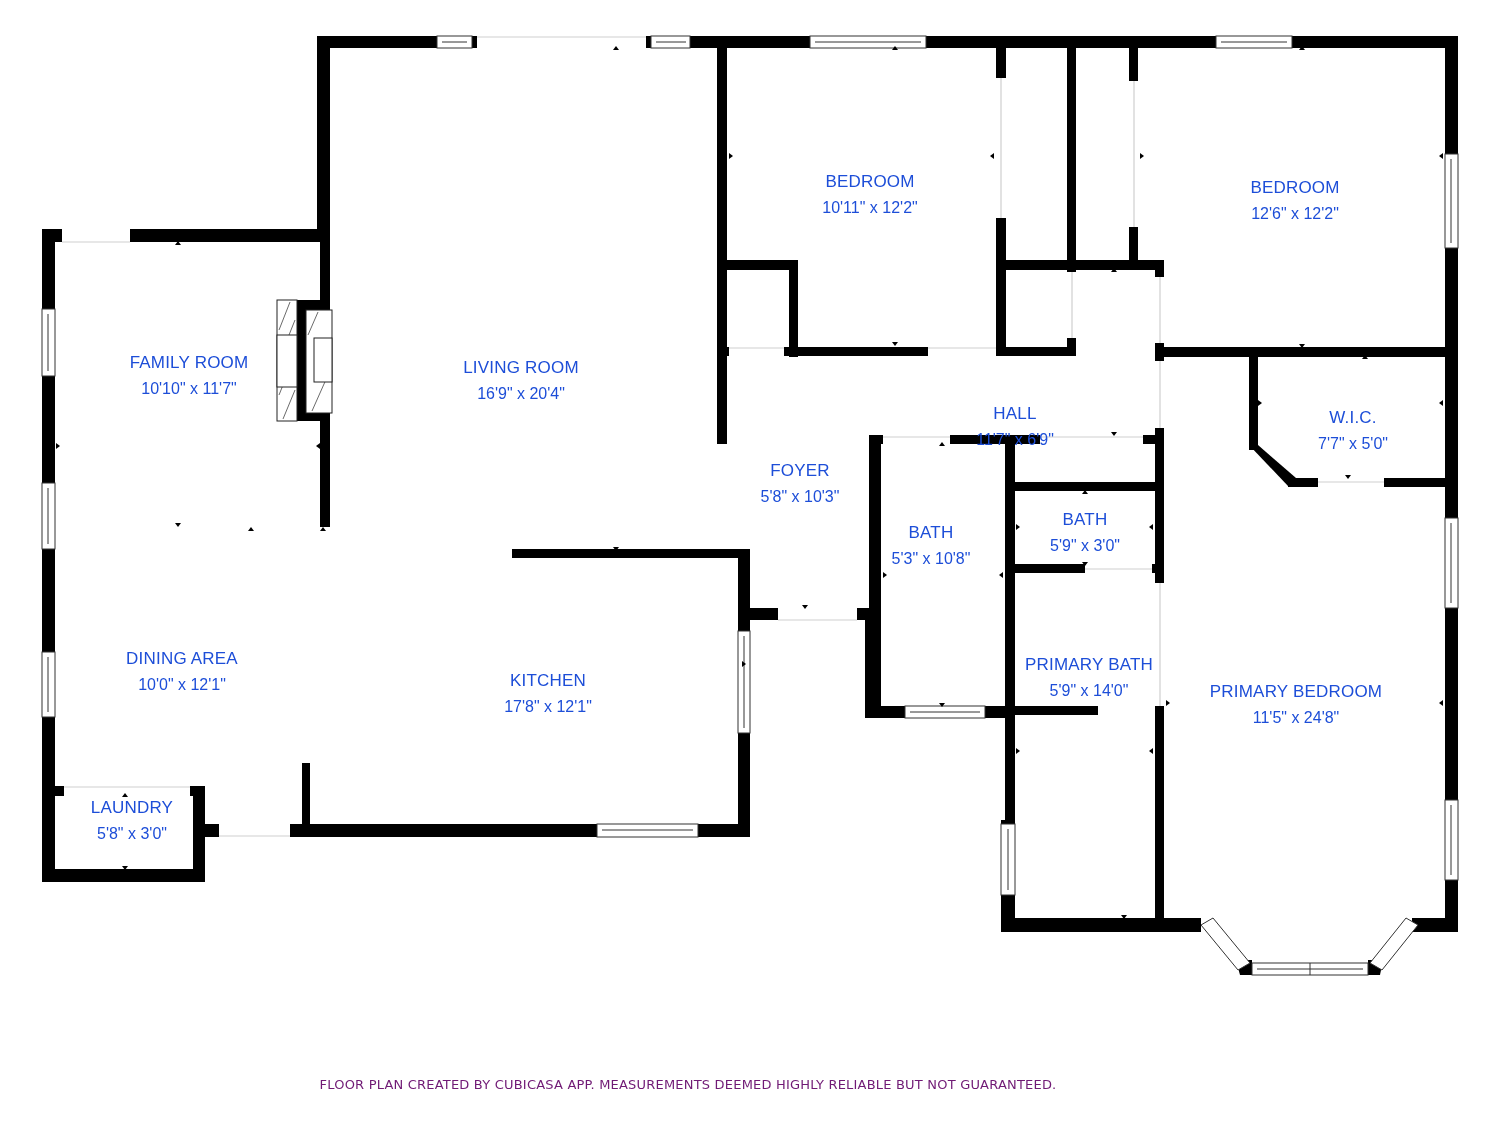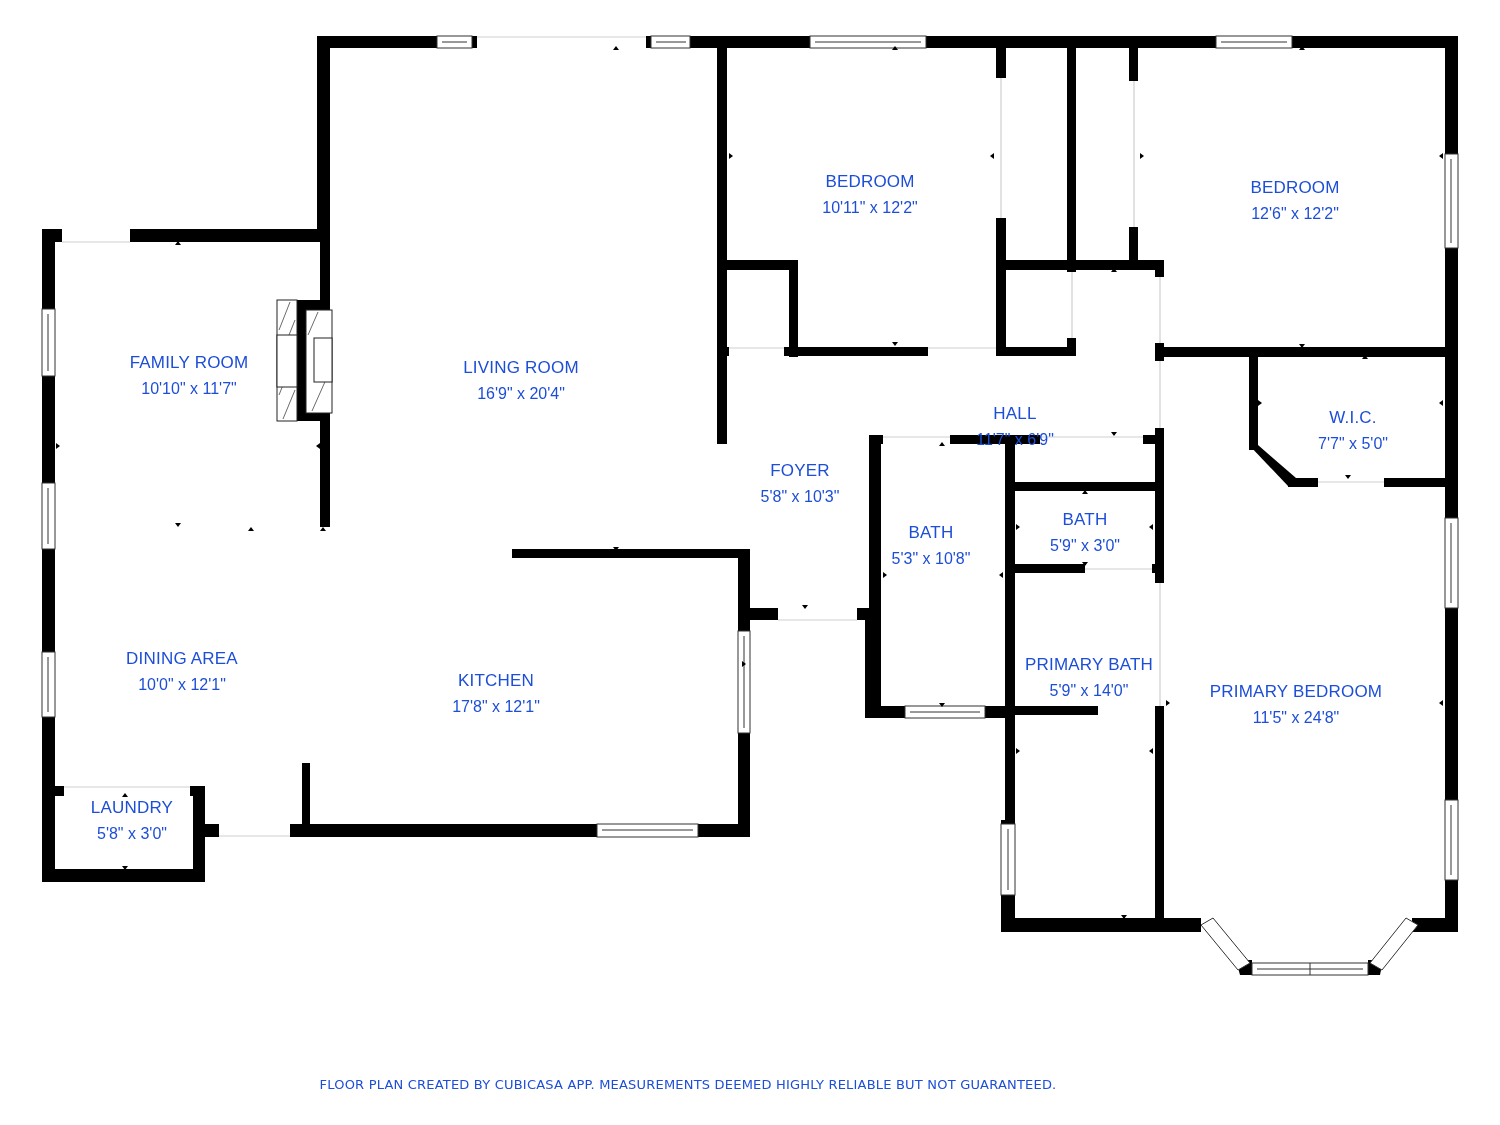--- a/index.html
+++ b/index.html
@@ -8,21 +8,21 @@
     .wall { fill: #000000; }
     .win { fill: #ffffff; stroke: #333333; stroke-width: 1; }
     .win-line { stroke: #333333; stroke-width: 1; }
     .door { stroke: #cfcfcf; stroke-width: 1.2; fill: none; }
     .tick { fill: #000000; }
     .hatch { fill: #ffffff; stroke: #222222; stroke-width: 1; }
     .hatch-line { stroke: #444444; stroke-width: 0.8; }
     .room-label { position: absolute; transform: translate(-50%, 0); text-align: center; color: #1d4ed8; font-family: "Liberation Sans", sans-serif; white-space: nowrap; line-height: 26px; }
     .room-name { font-size: 17px; display: block; letter-spacing: 0.2px; }
     .room-dim { font-size: 16px; display: block; }
-    .disclaimer { position: absolute; left: 0; width: 1376px; top: 1077px; text-align: center; font-size: 13px; color: #1d4ed8; font-family: "DejaVu Sans", sans-serif; letter-spacing: 0.2px; }
+    .disclaimer { position: absolute; left: 0; width: 1376px; top: 1077px; text-align: center; font-size: 13px; color: #701a75; font-family: "DejaVu Sans", sans-serif; letter-spacing: 0.2px; }
   </style>
 </head>
 <body>
 
 <svg id="plan" viewBox="0 0 1500 1125" xmlns="http://www.w3.org/2000/svg">
   <g>
 
     <rect class="wall" x="317" y="36" width="120" height="12"></rect>
     <rect class="wall" x="472" y="36" width="5" height="12"></rect>
     <rect class="wall" x="646" y="36" width="5" height="12"></rect>
@@ -275,21 +275,21 @@
   <span class="room-dim">5'3" x 10'8"</span>
 </div>
 <div class="room-label" style="left:1085px; top:507px;">
   <span class="room-name">BATH</span>
   <span class="room-dim">5'9" x 3'0"</span>
 </div>
 <div class="room-label" style="left:182px; top:646px;">
   <span class="room-name">DINING AREA</span>
   <span class="room-dim">10'0" x 12'1"</span>
 </div>
-<div class="room-label" style="left:496px; top:668px;">
+<div class="room-label" style="left:548px; top:668px;">
   <span class="room-name">KITCHEN</span>
   <span class="room-dim">17'8" x 12'1"</span>
 </div>
 <div class="room-label" style="left:1089px; top:652px;">
   <span class="room-name">PRIMARY BATH</span>
   <span class="room-dim">5'9" x 14'0"</span>
 </div>
 <div class="room-label" style="left:1296px; top:671px;margin-top:8px;">
   <span class="room-name">PRIMARY BEDROOM</span>
   <span class="room-dim">11'5" x 24'8"</span>

